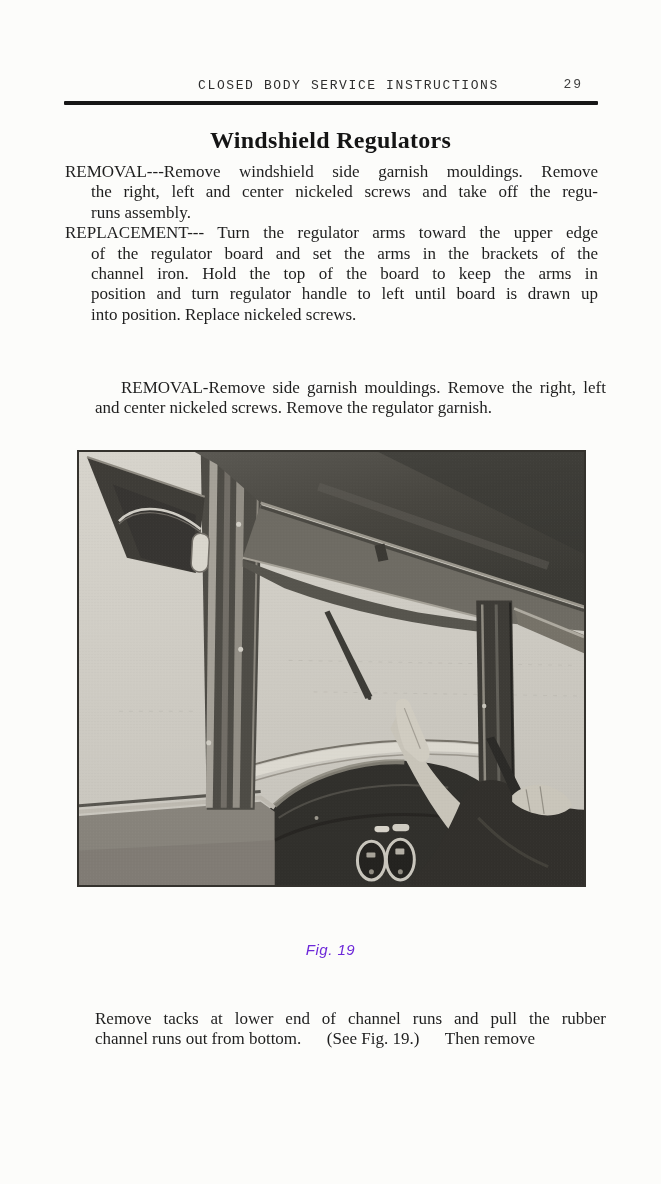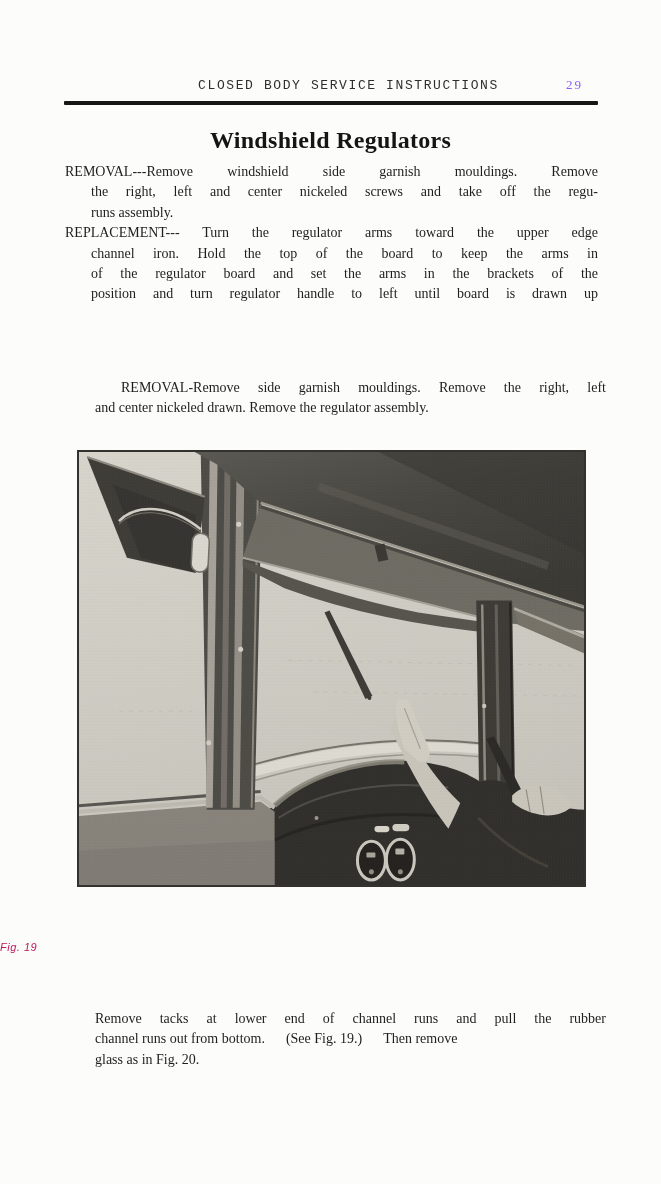--- a/index.html
+++ b/index.html
@@ -8,47 +8,47 @@
     background:#fcfcfa; overflow:hidden;
     font-family:"Liberation Serif", serif; color:#212121;
   }
   .header-title {
     position:absolute; top:78px; left:0; right:0; text-align:center;
     font-family:"Liberation Mono", monospace; font-size:13px;
     letter-spacing:1.6px; color:#2e2e2e;margin-left:36px;
   }
   .page-number {
     position:absolute; top:77px; right:78px;
-    font-family:Liberation Serif, serif; font-size:13px;
-    letter-spacing:2px; color:#8b5cf6;
+    font-family:Liberation Mono, monospace; font-size:13px;
+    letter-spacing:2px; color:#404040;
   }
   .rule { position:absolute; top:101px; left:64px; width:534px; height:4px; background:#161616; border-radius:1px; }
   .sec-heading {
     position:absolute; left:0; right:0; text-align:center;
     font-weight:bold; font-size:24px; color:#151515; letter-spacing:0.3px;
   }
   .h-regulators { top:127px; }
   .h-glass { top:352px; }
-  .para { position:absolute; font-size:14px; line-height:20.4px; color:#1e1e1e; }
+  .para { position:absolute; font-size:17px; line-height:20.4px; color:#1e1e1e; }
   .p-main { top:162px; left:65px; width:533px; }
   .p-glass { top:378px; left:95px; width:511px; }
   .p-closing { top:982px; left:95px; width:511px;margin-top:27px; }
   .jline { text-align:justify; text-align-last:justify; }
   .lline { white-space:pre; }
   .ind { margin-left:26px; }
   .photo-frame {
     position:absolute; top:450px; left:77px; width:505px; height:433px;
     border:2px solid #34322d; background:#cac7bf;
     box-shadow: inset 0 0 0 1px #edebe5;
   }
   .photo-frame svg { display:block; width:100%; height:100%; }
   .caption {
-    position:absolute; top:941px; left:0; right:0; text-align:left;
+    position:absolute; top:941px; left:0; right:0; text-align:center;
     font-family:"Liberation Sans", sans-serif; font-style:italic;
-    font-size:11px; color:#be185d; letter-spacing:0.5px;
+    font-size:15px; color:#6d28d9; letter-spacing:0.5px;
   }
 </style>
 </head>
 <body>
 
 <div class="page">
 
   <div class="header-title">CLOSED BODY SERVICE INSTRUCTIONS</div>
   <div class="page-number">29</div>
   <div class="rule"></div>
@@ -56,30 +56,31 @@
   <div class="sec-heading h-regulators">Windshield Regulators</div>
 
   <div class="para p-main">
     <div>
       <div class="jline">REMOVAL---Remove windshield side garnish mouldings. Remove</div>
       <div class="jline ind">the right, left and center nickeled screws and take off the regu-</div>
       <div class="lline ind">runs assembly.</div>
     </div>
     <div>
       <div class="jline">REPLACEMENT--- Turn the regulator arms toward the upper edge</div>
+      <div class="jline ind">of the regulator board and set the arms in the brackets of the</div>
       <div class="jline ind">channel iron. Hold the top of the board to keep the arms in</div>
-      <div class="jline ind">of the regulator board and set the arms in the brackets of the</div>
       <div class="jline ind">position and turn regulator handle to left until board is drawn up</div>
+      <div class="lline ind">into position. Replace nickeled screws.</div>
     </div>
   </div>
 
 
   <div class="para p-glass">
     <div class="jline ind">REMOVAL-Remove side garnish mouldings. Remove the right, left</div>
-    <div class="lline">and center nickeled drawn. Remove the regulator assembly.</div>
+    <div class="lline">and center nickeled screws. Remove the regulator garnish.</div>
   </div>
 
   <div class="photo-frame">
     <svg viewBox="0 0 506 426" preserveAspectRatio="none">
       <defs>
         <linearGradient id="sky" x1="0" y1="0" x2="0.3" y2="1">
           <stop offset="0" stop-color="#d7d4cc"></stop>
           <stop offset="1" stop-color="#c6c3bb"></stop>
         </linearGradient>
         <linearGradient id="roof" x1="0" y1="0" x2="0.6" y2="1">
@@ -204,16 +205,15 @@
 
       <rect width="506" height="426" fill="url(#grain)"></rect>
     </svg>
   </div>
 
   <div class="caption">Fig. 19</div>
 
   <div class="para p-closing">
     <div class="jline">Remove tacks at lower end of channel runs and pull the rubber</div>
     <div class="lline">channel runs out from bottom.  (See Fig. 19.)  Then remove</div>
-    <div class="lline">glass as in Fig. 20.</div>
   </div>
 
 </div>
 
 </body></html>

